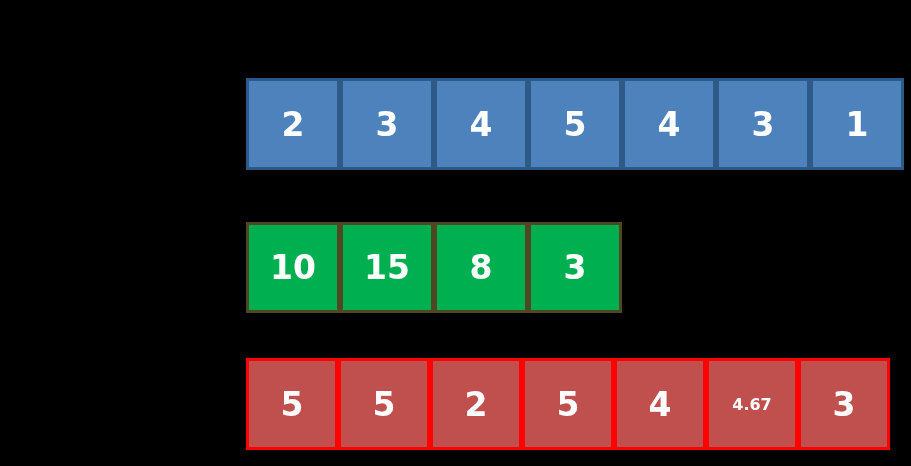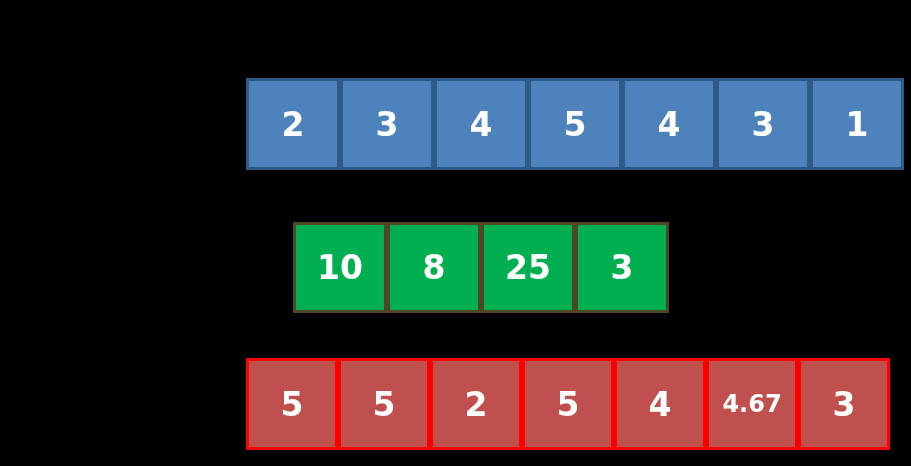--- a/index.html
+++ b/index.html
@@ -51,21 +51,20 @@
     height: 92px;
     background: #4d82bd;
     border: 3px solid #2e5a87;
     font-size: 33px;
   }
 
   
   #row-green {
     left: 246px;
     top: 222px;
-    margin-left: 47px;
   }
   #row-green .cell {
     width: 94px;
     height: 91px;
     background: #00b050;
     border: 3px solid #4f4721;
     font-size: 33px;
   }
 
   
@@ -74,42 +73,42 @@
     top: 358px;
   }
   #row-red .cell {
     width: 92px;
     height: 92px;
     background: #c0504d;
     border: 3px solid #ff0000;
     font-size: 33px;
   }
   #row-red .cell.small-value {
-    font-size: 24px;
+    font-size: 16px;
   }
 </style>
 </head>
 <body>
 
 <div class="stage">
 
   <div class="array-row" id="row-blue">
     <div class="cell">2</div>
     <div class="cell">3</div>
     <div class="cell">4</div>
     <div class="cell">5</div>
     <div class="cell">4</div>
     <div class="cell">3</div>
     <div class="cell">1</div>
   </div>
 
   <div class="array-row" id="row-green">
     <div class="cell">10</div>
+    <div class="cell">15</div>
     <div class="cell">8</div>
-    <div class="cell">25</div>
     <div class="cell">3</div>
   </div>
 
   <div class="array-row" id="row-red">
     <div class="cell">5</div>
     <div class="cell">5</div>
     <div class="cell">2</div>
     <div class="cell">5</div>
     <div class="cell">4</div>
     <div class="cell small-value">4.67</div>

